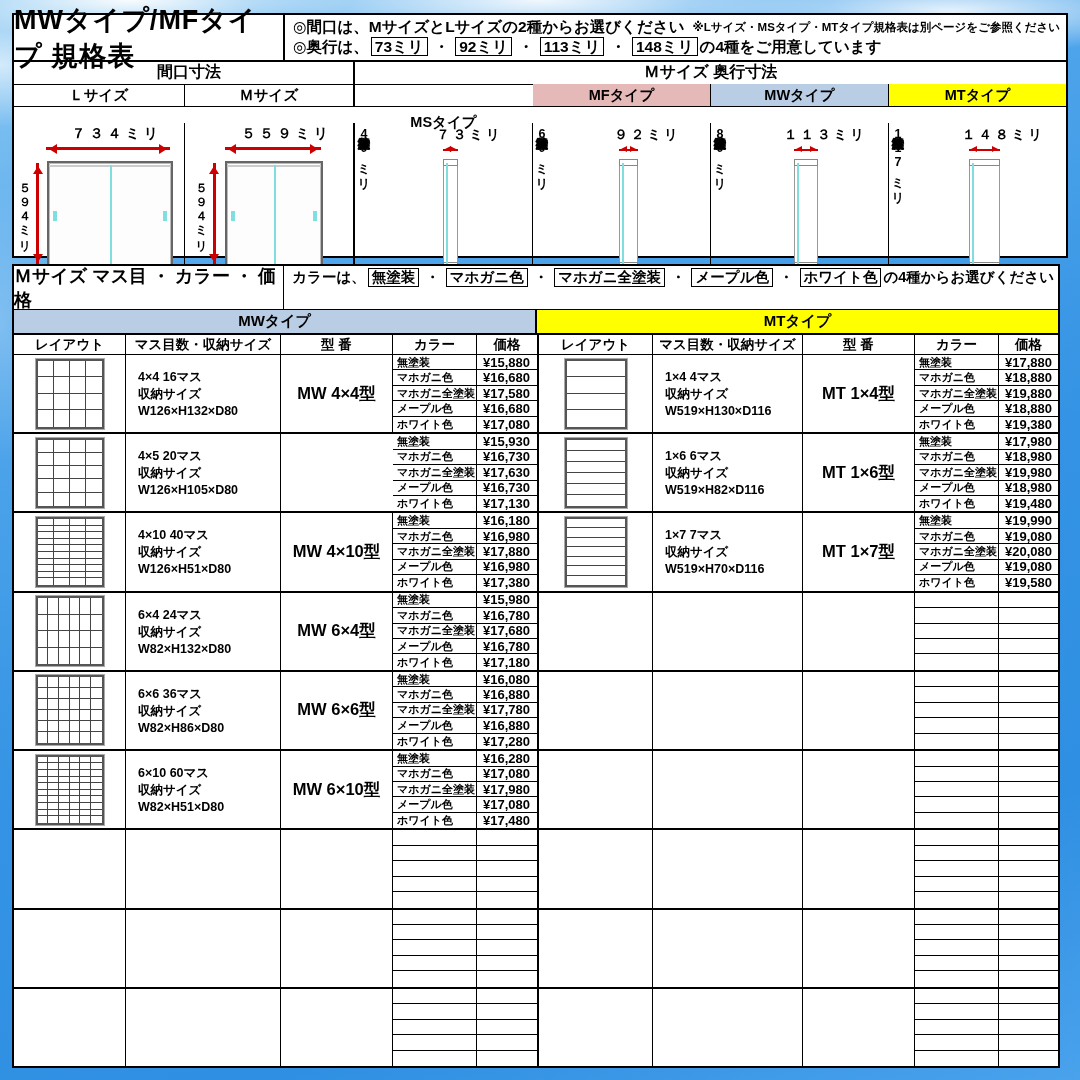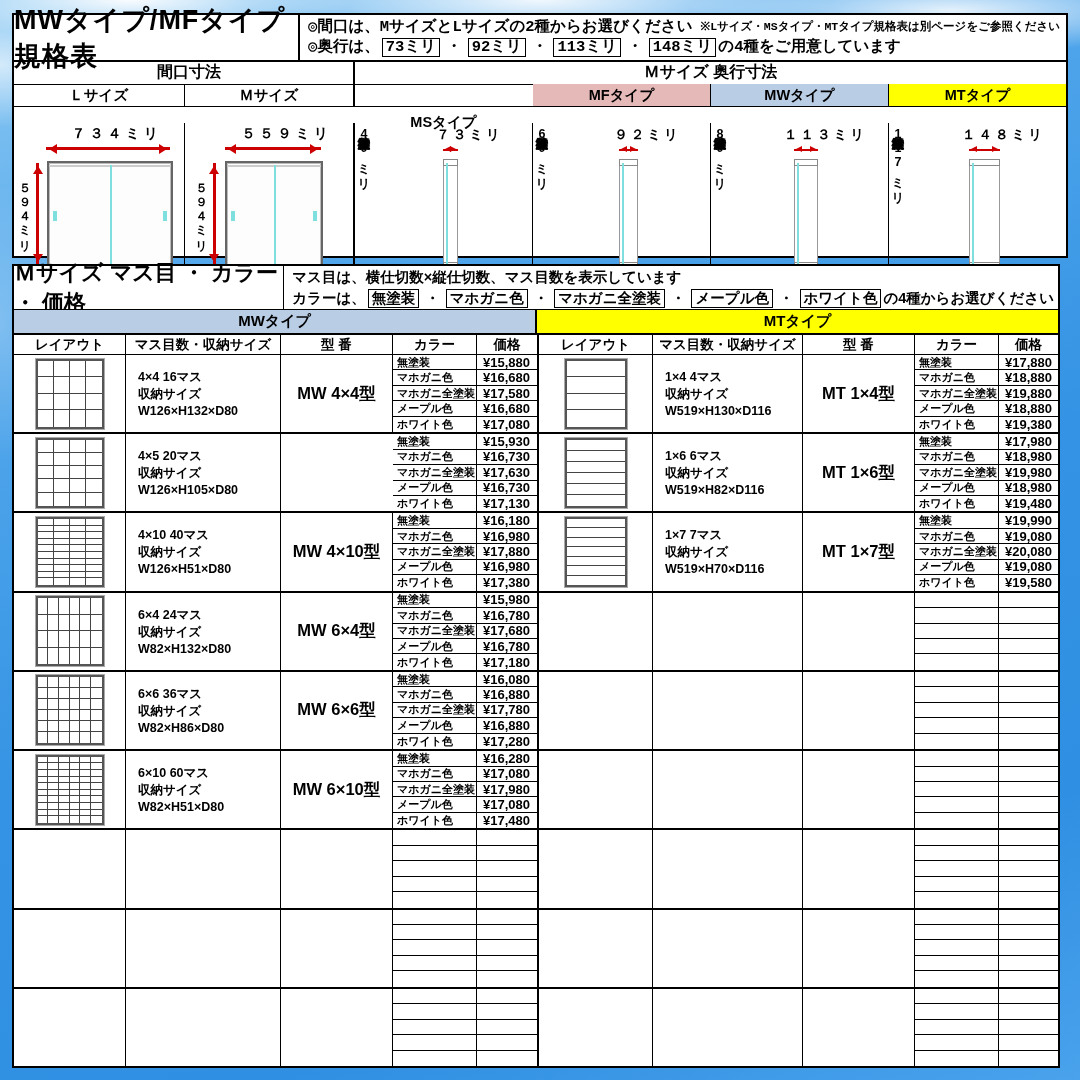--- a/index.html
+++ b/index.html
@@ -15,21 +15,21 @@
   }
   .panel{position:absolute;background:#fff;border:2px solid #000;box-sizing:border-box;}
   .cell{box-sizing:border-box;}
 
   
   .panel-top{left:12px;top:13px;width:1056px;height:245px;}
   .pt-row{position:absolute;left:0;right:0;display:flex;}
   .row-title{top:0;height:45px;border-bottom:2px solid #000;}
   .title-cell{width:341px;border-right:2px solid #000;display:flex;align-items:center;justify-content:center;
     font-size:27px;font-weight:bold;letter-spacing:1px;}
-  .notes-cell{flex:1;padding:2px 6px 0 8px;font-weight:bold;font-size:15.5px;line-height:20px;font-family:Liberation Mono, monospace;}
+  .notes-cell{flex:1;padding:2px 6px 0 8px;font-weight:bold;font-size:15.5px;line-height:20px;}
   .note-line{display:flex;align-items:center;white-space:nowrap;}
   .note-sub{font-size:11.5px;margin-left:8px;font-weight:bold;}
   .opt-box{border:1px solid #000;padding:0 3px;margin:0 2px;display:inline-block;line-height:17px;}
   .opt-sep{margin:0 4px;}
 
   .row-sec{top:45px;height:24px;border-bottom:1px solid #000;}
   .sec-cell{display:flex;align-items:center;justify-content:center;font-weight:bold;font-size:16px;}
   .sec-maguchi{width:341px;border-right:2px solid #000;padding-left:11px;}
   .sec-okuyuki{flex:1;}
 
@@ -76,21 +76,21 @@
   .d-arrow:after{right:-1px;border-left:6px solid #c00;}
   .d-rect{position:absolute;top:36px;background:#fff;border:1.5px solid #999;box-sizing:border-box;}
   .d-rect .cy{position:absolute;left:2px;top:3px;bottom:3px;width:2px;background:#7fdede;}
   .d-rect .cap-t,.d-rect .cap-b{position:absolute;left:-1px;right:-1px;height:5px;border:1px solid #888;background:#fff;}
   .d-rect .cap-t{top:-1px;} .d-rect .cap-b{bottom:-1px;}
 
   
   .panel-bottom{left:12px;top:264px;width:1048px;height:804px;display:flex;flex-direction:column;}
   .pb-header{height:43px;display:flex;border-bottom:1px solid #000;flex:0 0 auto;}
   .sec2-title{width:398px;border-right:1px solid #000;display:flex;align-items:center;justify-content:center;
-    font-weight:bold;font-size:22px;}
+    font-weight:bold;font-size:18px;}
   .sec2-notes{flex:1;padding:1px 4px 0 8px;font-weight:bold;font-size:14.5px;line-height:21px;white-space:nowrap;}
   .pb-banner{height:23px;display:flex;border-bottom:2px solid #000;flex:0 0 auto;}
   .banner-cell{display:flex;align-items:center;justify-content:center;font-weight:bold;font-size:15px;}
   .banner-mw{width:523px;border-right:2px solid #000;}
   .banner-mt{flex:1;}
   .pb-body{flex:1;display:flex;min-height:0;}
   .half{display:flex;flex-direction:column;min-width:0;}
   .half-mw{width:523px;border-right:2px solid #000;}
   .half-mt{flex:1;}
   .colheads{height:19px;display:grid;border-bottom:1px solid #000;flex:0 0 auto;}
@@ -222,23 +222,20 @@
         </div>
     </div>
   </div>
 
   <div class="panel panel-bottom">
 
     <div class="pb-header">
       <div class="cell sec2-title">Ｍサイズ マス目 ・ カラー ・ 価格</div>
       <div class="cell sec2-notes">
         <div class="note-line">
-          <span>マス目は、横仕切数×縦仕切数、マス目数を表示しています</span>
-        </div>
-        <div class="note-line">
           <span>カラーは、</span>
           <span id="color-options"><span class="opt-box">無塗装</span><span class="opt-sep">・</span><span class="opt-box">マホガニ色</span><span class="opt-sep">・</span><span class="opt-box">マホガニ全塗装</span><span class="opt-sep">・</span><span class="opt-box">メープル色</span><span class="opt-sep">・</span><span class="opt-box">ホワイト色</span></span>
           <span>の4種からお選びください</span>
         </div>
       </div>
     </div>
 
     <div class="pb-banner">
       <div class="cell banner-cell banner-mw" style="background: rgb(185, 205, 229);">MWタイプ</div>
       <div class="cell banner-cell banner-mt" style="background: rgb(255, 255, 0);">MTタイプ</div>

